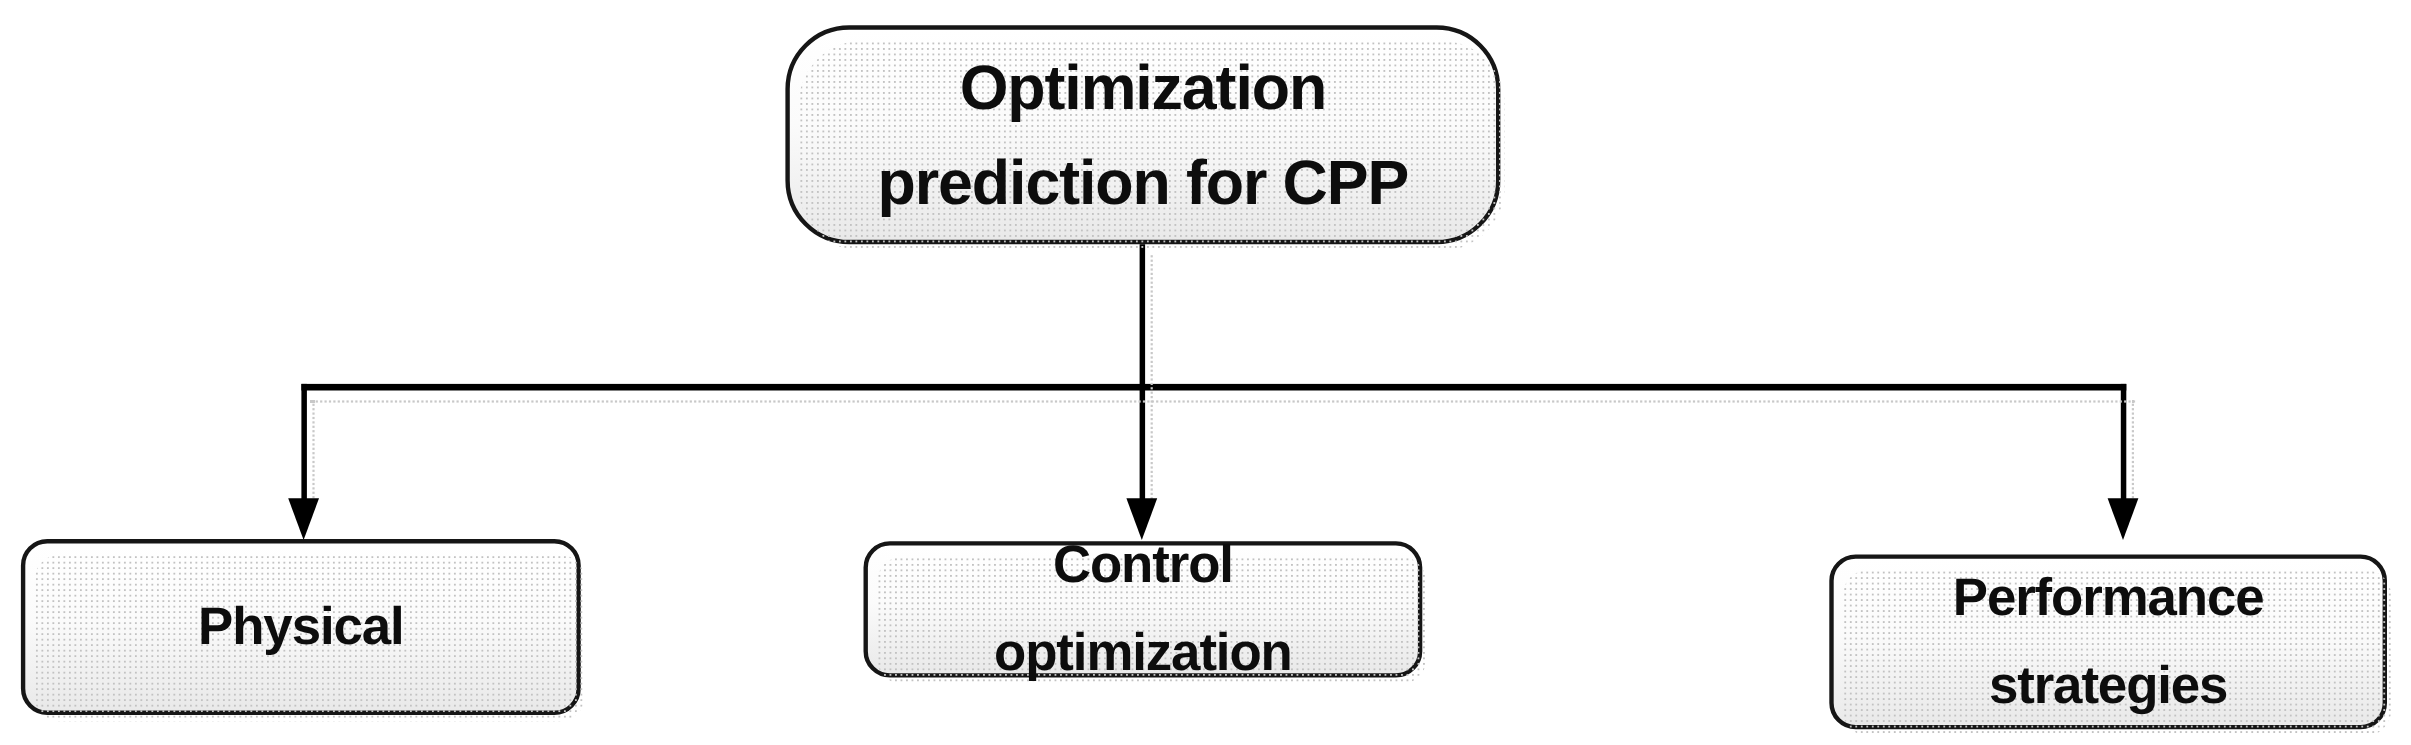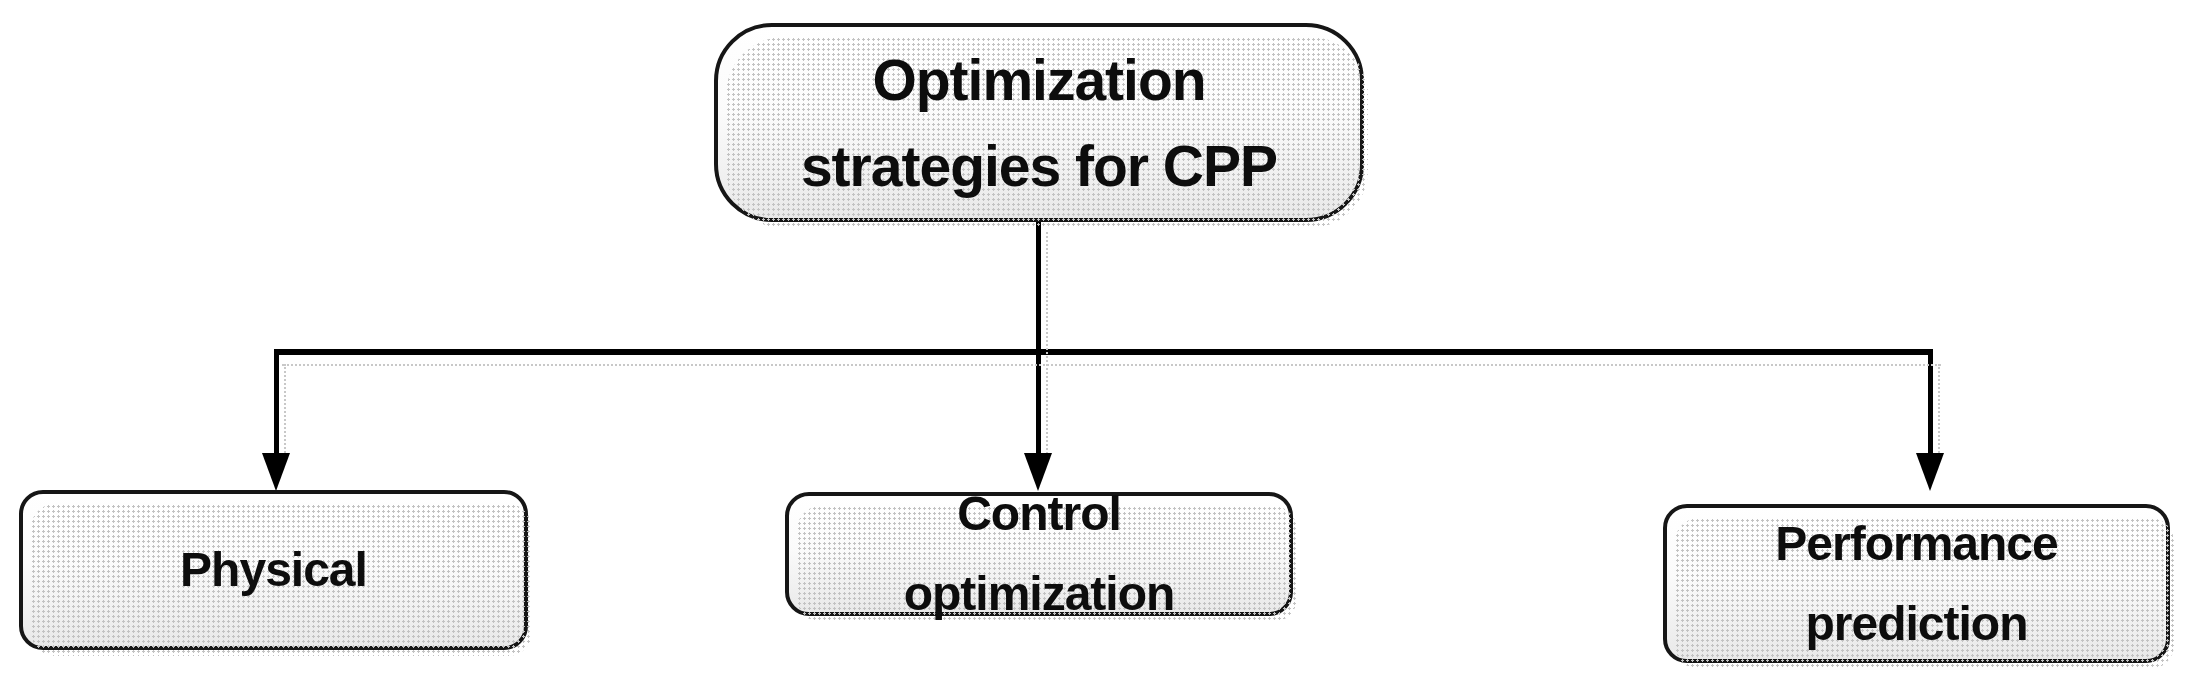--- a/index.html
+++ b/index.html
@@ -122,30 +122,30 @@
   <div class="connector-shadow-v" id="stem-shadow-center"></div>
   <div class="connector-shadow-v" id="stem-shadow-left"></div>
   <div class="connector-shadow-v" id="stem-shadow-right"></div>
 
   <div class="arrowhead" id="arrowhead-left-icon"></div>
   <div class="arrowhead" id="arrowhead-center-icon"></div>
   <div class="arrowhead" id="arrowhead-right-icon"></div>
 
   <div class="node node-root">
     <span class="node-line">Optimization</span>
-    <span class="node-line">strategies for CPP</span>
+    <span class="node-line">prediction for CPP</span>
   </div>
 
   <div class="node node-child" id="node-physical-sizing">
     <span class="node-line">Physical</span>
   </div>
 
   <div class="node node-child" id="node-control-optimization">
     <span class="node-line">Control</span>
     <span class="node-line">optimization</span>
   </div>
 
   <div class="node node-child" id="node-performance-prediction">
     <span class="node-line">Performance</span>
-    <span class="node-line">prediction</span>
+    <span class="node-line">strategies</span>
   </div>
 
 </div>
 
 </body></html>

